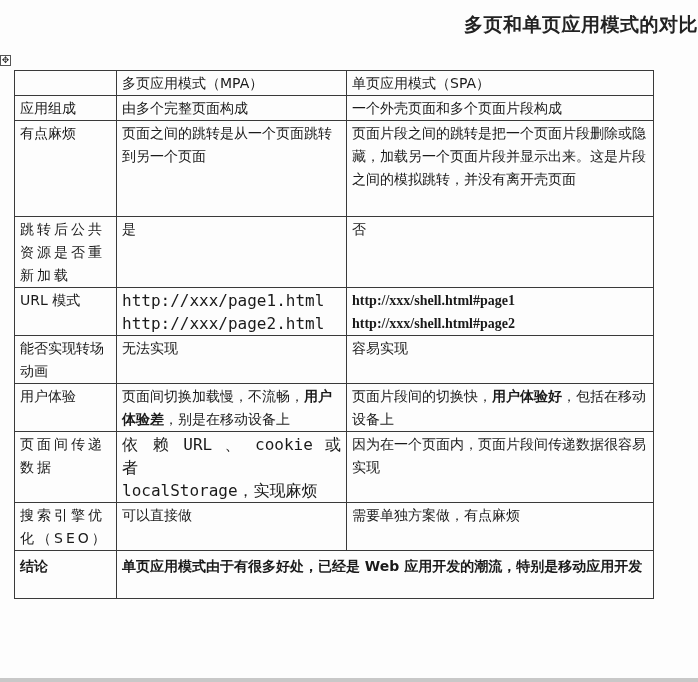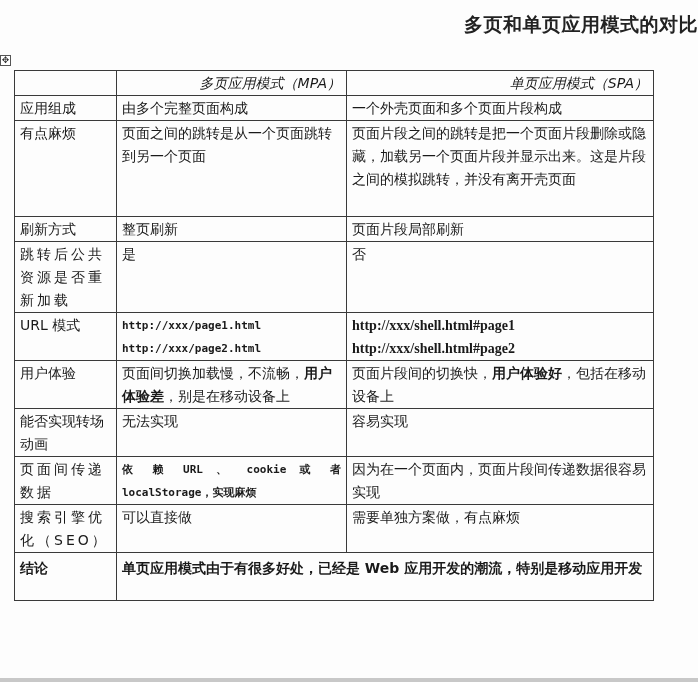--- a/index.html
+++ b/index.html
@@ -25,22 +25,22 @@
     font-size:14px;
   }
   td {
     border:1px solid #3a3a3a; vertical-align:top;
     padding:1px 5px 0 5px; line-height:23px;
     word-break:break-all;
   }
   col.c1 { width:102px; }
   col.c2 { width:230px; }
   col.c3 { width:307px; }
-  td.head { text-align:right;font-style:italic; }
-  .mono { font-family:"DejaVu Sans Mono","Liberation Mono",monospace; font-size:11px;font-weight:bold; }
+  td.head { text-align:left; }
+  .mono { font-family:"DejaVu Sans Mono","Liberation Mono",monospace; font-size:16px; }
   .serif { font-family:"Liberation Serif","DejaVu Serif",serif; font-size:14px;font-weight:bold; }
   .spaced { letter-spacing:3px; }
   .b { font-weight:bold; }
   .justify { text-align:justify; text-align-last:justify; }
   .bottom-bar {
     position:absolute; left:0; top:678px; width:698px; height:4px; background:#c8c8c8;
   }
 </style>
 </head>
 <body>
@@ -63,50 +63,45 @@
   <tr style="height:24px">
     <td>应用组成</td>
     <td>由多个完整页面构成</td>
     <td>一个外壳页面和多个页面片段构成</td>
   </tr>
   <tr style="height:96px">
     <td>有点麻烦</td>
     <td>页面之间的跳转是从一个页面跳转到另一个页面</td>
     <td>页面片段之间的跳转是把一个页面片段删除或隐藏，加载另一个页面片段并显示出来。这是片段之间的模拟跳转，并没有离开壳页面</td>
   </tr>
-  <tr style="height:24px">
-    <td>刷新方式</td>
-    <td>整页刷新</td>
-    <td>页面片段局部刷新</td>
-  </tr>
   <tr style="height:70px">
     <td class="spaced">跳转后公共资源是否重新加载</td>
     <td>是</td>
     <td>否</td>
   </tr>
   <tr style="height:48px">
     <td>URL 模式</td>
     <td class="mono">
       <div>http://xxx/page1.html</div>
       <div>http://xxx/page2.html</div>
     </td>
     <td class="serif">
       <div>http://xxx/shell.html#page1</div>
       <div>http://xxx/shell.html#page2</div>
     </td>
   </tr>
   <tr style="height:48px">
+    <td>能否实现转场动画</td>
+    <td>无法实现</td>
+    <td>容易实现</td>
+  </tr>
+  <tr style="height:48px">
     <td>用户体验</td>
     <td><span>页面间切换加载慢，不流畅，</span><span class="b">用户体验差</span><span>，别是在移动设备上</span></td>
     <td><span>页面片段间的切换快，</span><span class="b">用户体验好</span><span>，包括在移动设备上</span></td>
-  </tr>
-  <tr style="height:48px">
-    <td>能否实现转场动画</td>
-    <td>无法实现</td>
-    <td>容易实现</td>
   </tr>
   <tr style="height:48px">
     <td class="spaced">页面间传递数据</td>
     <td>
       <div class="mono justify">依 赖 URL 、 cookie 或 者</div>
       <div class="mono">localStorage，实现麻烦</div>
     </td>
     <td>因为在一个页面内，页面片段间传递数据很容易实现</td>
   </tr>
   <tr style="height:48px">

